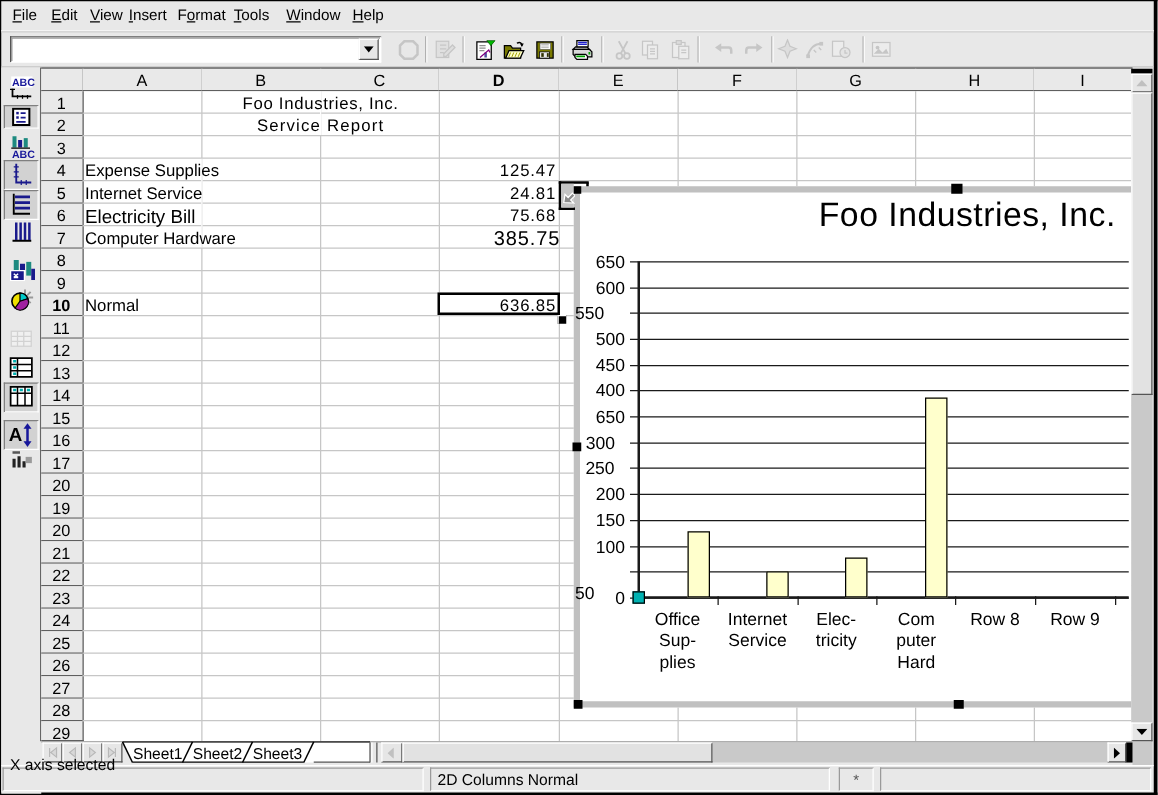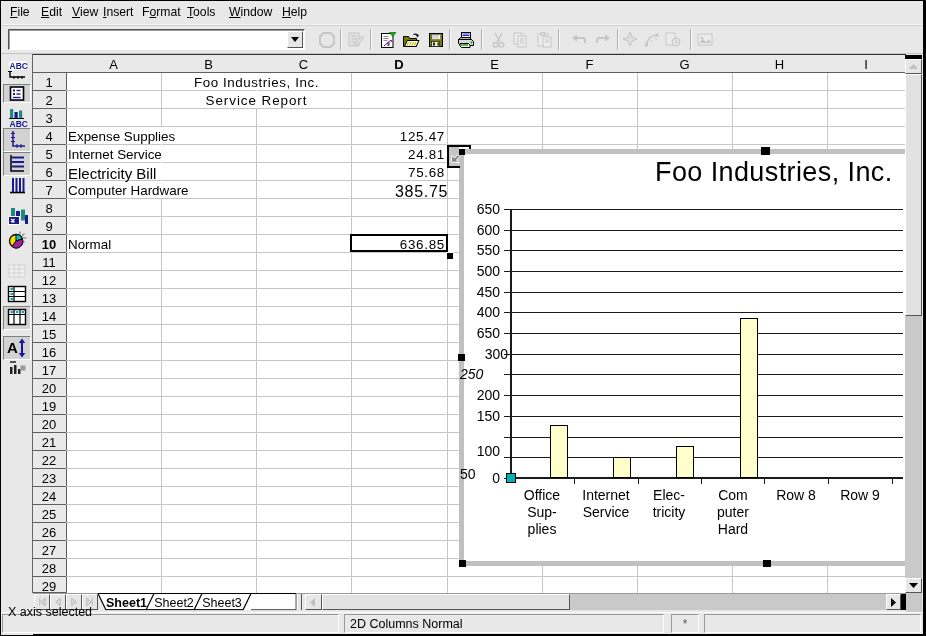--- a/index.html
+++ b/index.html
@@ -348,48 +348,48 @@
 <div style="left:459px;top:561px;width:446px;height:5px;background:#c0c0c0;"></div>
 <div class="t" style="left:655px;top:157px;width:234px;text-align:center;font-size:27px;letter-spacing:.4px;">Foo Industries, Inc.</div>
 <div style="left:510.5px;top:209px;width:392.5px;height:1px;background:#1a1a1a;"></div>
 <div style="left:504px;top:209px;width:7px;height:1px;background:#1a1a1a;"></div>
 <div class="t" style="left:460px;top:201px;width:40px;text-align:right;font-size:14px;">650</div>
 <div style="left:510.5px;top:230px;width:392.5px;height:1px;background:#1a1a1a;"></div>
 <div style="left:504px;top:230px;width:7px;height:1px;background:#1a1a1a;"></div>
 <div class="t" style="left:460px;top:222px;width:40px;text-align:right;font-size:14px;">600</div>
 <div style="left:510.5px;top:250px;width:392.5px;height:1px;background:#1a1a1a;"></div>
 <div style="left:504px;top:250px;width:7px;height:1px;background:#1a1a1a;"></div>
-<div class="t" style="left:460px;top:242px;width:40px;text-align:right;font-size:14px;">550</div>
+<div class="t" style="left:460px;top:242px;width:40px;font-size:14px;">550</div>
 <div style="left:510.5px;top:271px;width:392.5px;height:1px;background:#1a1a1a;"></div>
 <div style="left:504px;top:271px;width:7px;height:1px;background:#1a1a1a;"></div>
 <div class="t" style="left:460px;top:263px;width:40px;text-align:right;font-size:14px;">500</div>
 <div style="left:510.5px;top:292px;width:392.5px;height:1px;background:#1a1a1a;"></div>
 <div style="left:504px;top:292px;width:7px;height:1px;background:#1a1a1a;"></div>
 <div class="t" style="left:460px;top:284px;width:40px;text-align:right;font-size:14px;">450</div>
 <div style="left:510.5px;top:312px;width:392.5px;height:1px;background:#1a1a1a;"></div>
 <div style="left:504px;top:312px;width:7px;height:1px;background:#1a1a1a;"></div>
 <div class="t" style="left:460px;top:304px;width:40px;text-align:right;font-size:14px;">400</div>
 <div style="left:510.5px;top:333px;width:392.5px;height:1px;background:#1a1a1a;"></div>
 <div style="left:504px;top:333px;width:7px;height:1px;background:#1a1a1a;"></div>
 <div class="t" style="left:460px;top:325px;width:40px;text-align:right;font-size:14px;">650</div>
 <div style="left:510.5px;top:354px;width:392.5px;height:1px;background:#1a1a1a;"></div>
 <div style="left:504px;top:354px;width:7px;height:1px;background:#1a1a1a;"></div>
-<div class="t" style="left:468px;top:346px;width:40px;text-align:right;font-size:14px;">300</div>
+<div class="t" style="left:452px;top:346px;width:40px;text-align:right;font-size:14px;">300</div>
 <div style="left:510.5px;top:374px;width:392.5px;height:1px;background:#1a1a1a;"></div>
 <div style="left:504px;top:374px;width:7px;height:1px;background:#1a1a1a;"></div>
-<div class="t" style="left:460px;top:366px;width:40px;text-align:left;font-size:14px;font-style:italic;">250</div>
+<div class="t" style="left:460px;top:366px;width:40px;text-align:center;font-size:14px;">250</div>
 <div style="left:510.5px;top:395px;width:392.5px;height:1px;background:#1a1a1a;"></div>
 <div style="left:504px;top:395px;width:7px;height:1px;background:#1a1a1a;"></div>
 <div class="t" style="left:460px;top:387px;width:40px;text-align:right;font-size:14px;">200</div>
 <div style="left:510.5px;top:416px;width:392.5px;height:1px;background:#1a1a1a;"></div>
 <div style="left:504px;top:416px;width:7px;height:1px;background:#1a1a1a;"></div>
 <div class="t" style="left:460px;top:408px;width:40px;text-align:right;font-size:14px;">150</div>
 <div style="left:510.5px;top:437px;width:392.5px;height:1px;background:#1a1a1a;"></div>
 <div style="left:504px;top:437px;width:7px;height:1px;background:#1a1a1a;"></div>
-<div class="t" style="left:460px;top:443px;width:40px;text-align:right;font-size:14px;">100</div>
+<div class="t" style="left:460px;top:429px;width:40px;text-align:right;font-size:14px;">100</div>
 <div style="left:510.5px;top:457px;width:392.5px;height:1px;background:#1a1a1a;"></div>
 <div style="left:504px;top:457px;width:7px;height:1px;background:#1a1a1a;"></div>
 <div class="t" style="left:460px;top:466px;width:40px;font-size:14px;">50</div>
 <div style="left:510.5px;top:478px;width:392.5px;height:1px;background:#1a1a1a;"></div>
 <div style="left:504px;top:478px;width:7px;height:1px;background:#1a1a1a;"></div>
 <div class="t" style="left:460px;top:470px;width:40px;text-align:right;font-size:14px;">0</div>
 <div style="left:510px;top:209px;width:2px;height:270px;background:#1a1a1a;"></div>
 <div style="left:510px;top:477px;width:393px;height:2px;background:#1a1a1a;"></div>
 <div style="left:574px;top:477px;width:1px;height:7px;background:#1a1a1a;"></div>
 <div style="left:638px;top:477px;width:1px;height:7px;background:#1a1a1a;"></div>
@@ -454,21 +454,21 @@
 <path d="M2 1 L153 1 L200 1 L200 17 L10 17 Z" fill="#fff"></path>
 <path d="M2 0.5 L200 0.5" stroke="#000"></path>
 <path d="M2 0.5 L10 17" stroke="#000" stroke-width="1.2"></path>
 <path d="M58 0.5 L50 17" stroke="#000" stroke-width="1.2"></path>
 <path d="M106 0.5 L98 17" stroke="#000" stroke-width="1.2"></path>
 <path d="M155 0.5 L147 17" stroke="#000" stroke-width="1.2"></path>
 <path d="M10 16.6 L147 16.6" stroke="#000"></path>
 <path d="M155 16.6 L200 16.6" stroke="#555"></path>
 <path d="M200 1 L200 17" stroke="#555"></path>
 </svg>
-<div class="t" style="left:106px;top:596px;width:40px;text-align:left;font-size:12.5px;font-weight:bold;">Sheet1</div>
+<div class="t" style="left:106px;top:596px;width:40px;text-align:right;font-size:12.5px;font-weight:normal;">Sheet1</div>
 <div class="t" style="left:154px;top:596px;width:40px;text-align:center;font-size:12.5px;">Sheet2</div>
 <div class="t" style="left:202px;top:596px;width:40px;text-align:center;font-size:12.5px;">Sheet3</div>
 <div style="left:297px;top:594px;width:5px;height:16px;background:#e6e6e6;border-left:1px solid #fff;border-right:1px solid #555;"></div>
 <div style="left:305px;top:594px;width:601px;height:16px;background:#c9c9c9;"></div>
 <div style="left:305px;top:594px;width:17px;height:16px;background:#e6e6e6;border-top:1px solid #fff;border-left:1px solid #fff;border-right:1px solid #555;border-bottom:1px solid #555;"></div>
 <svg style="left:310px;top:598px" width="6" height="9" viewBox="0 0 6 9">
     <path d="M5 0 L0 4.5 L5 9Z" fill="#c0c0c0"></path>
   </svg>
 <div style="left:322px;top:594px;width:248px;height:16px;background:#e2e2e2;border-top:1px solid #fff;border-left:1px solid #fff;border-right:1px solid #555;border-bottom:1px solid #555;"></div>
 <div style="left:886px;top:594px;width:15px;height:16px;background:#e6e6e6;border-top:1px solid #fff;border-left:1px solid #fff;border-right:1px solid #555;border-bottom:1px solid #555;"></div>

